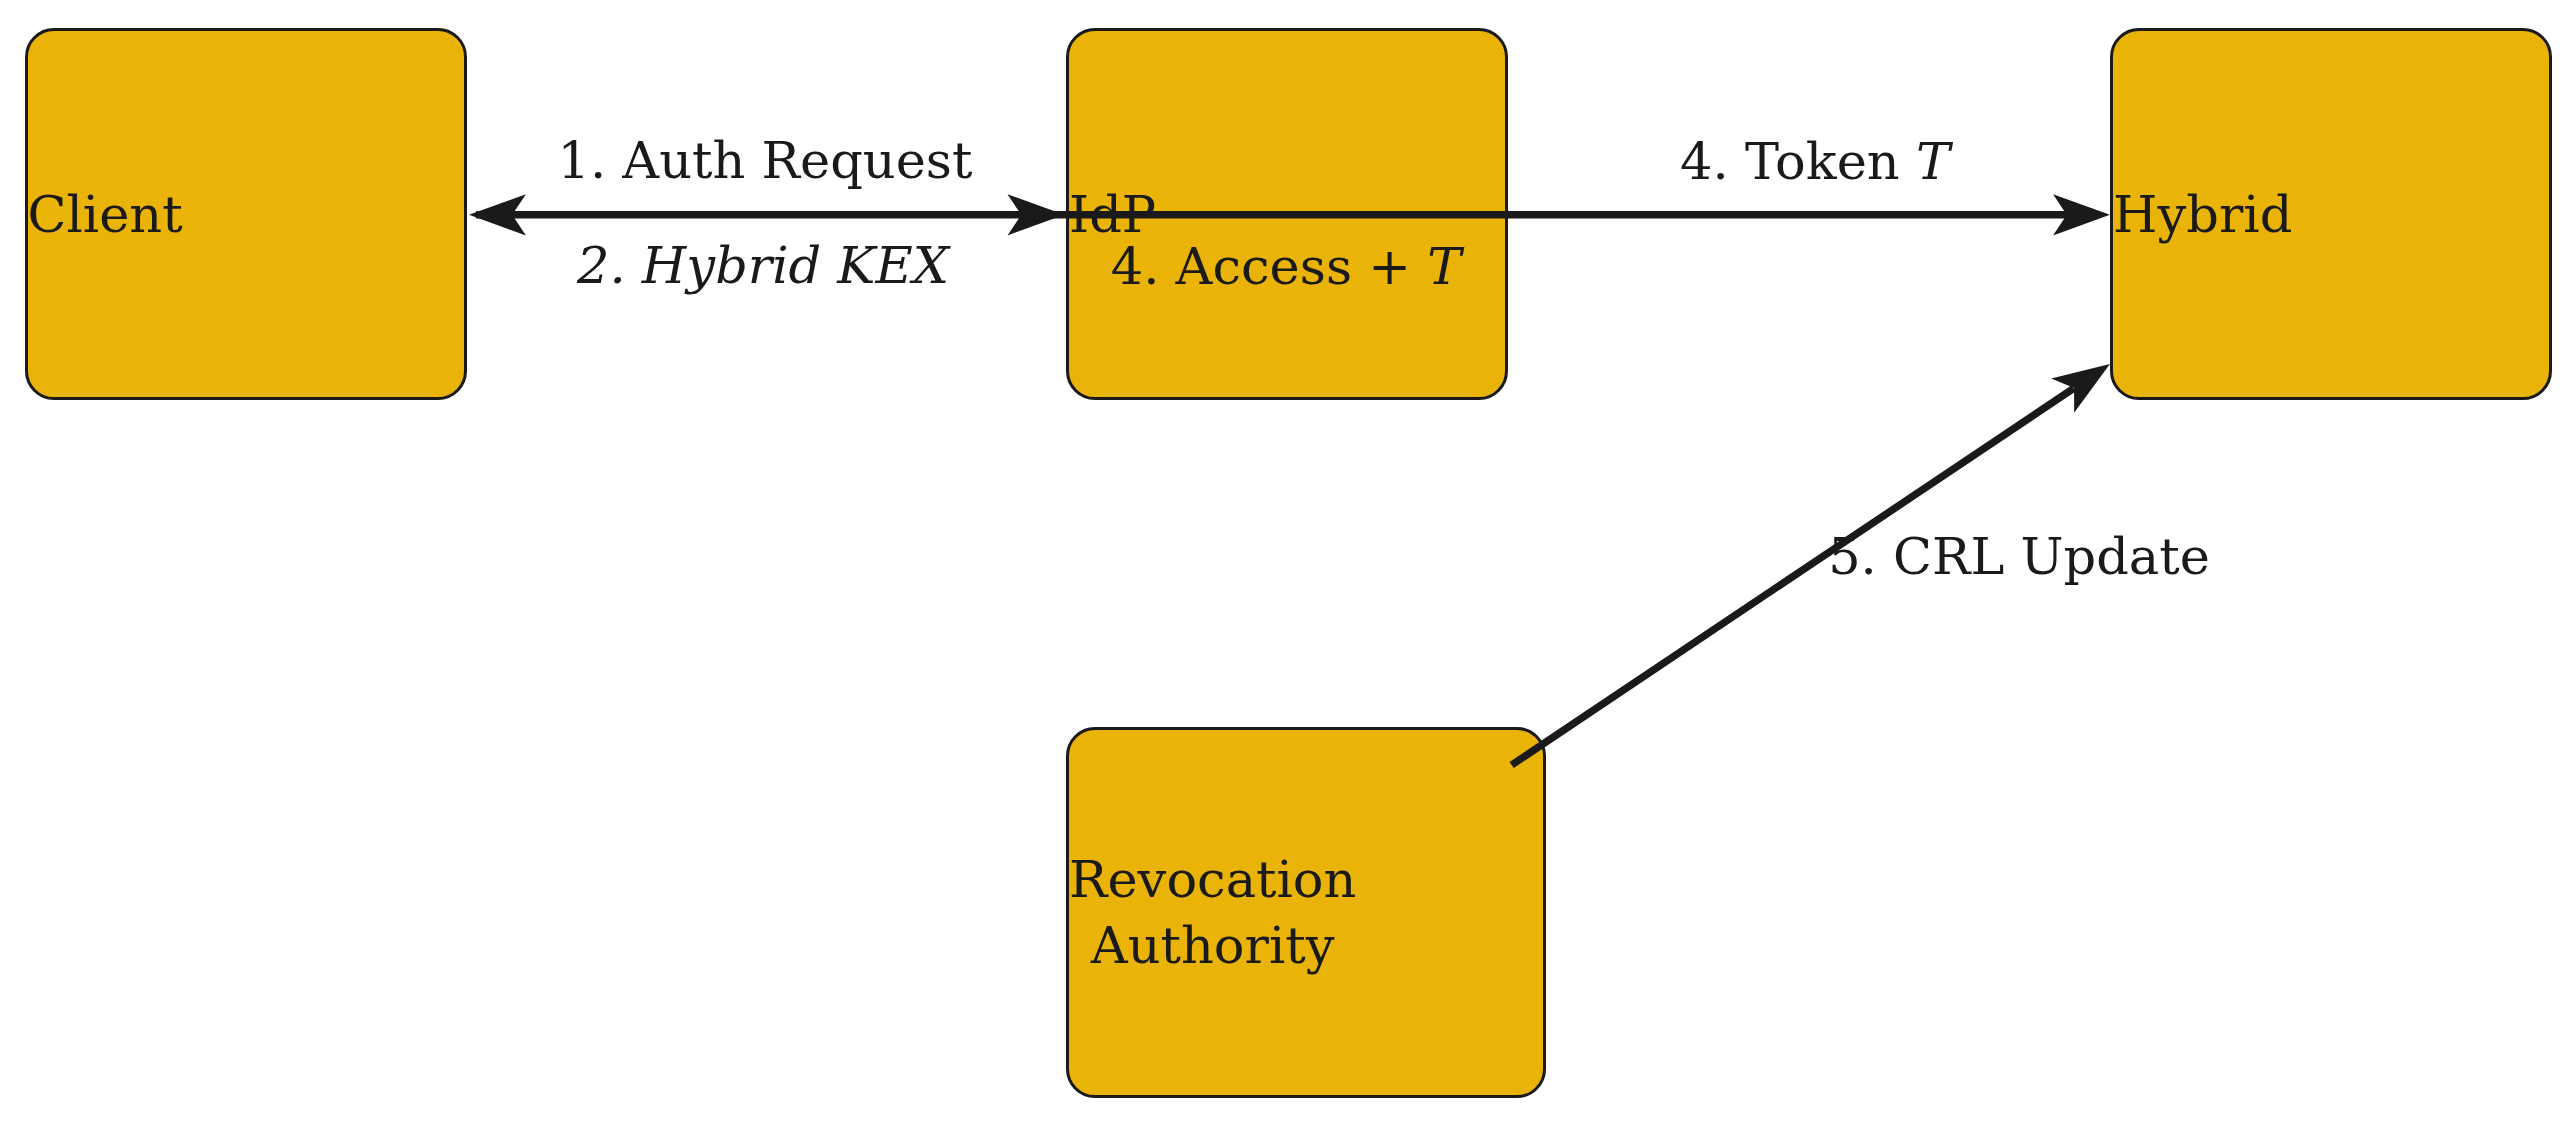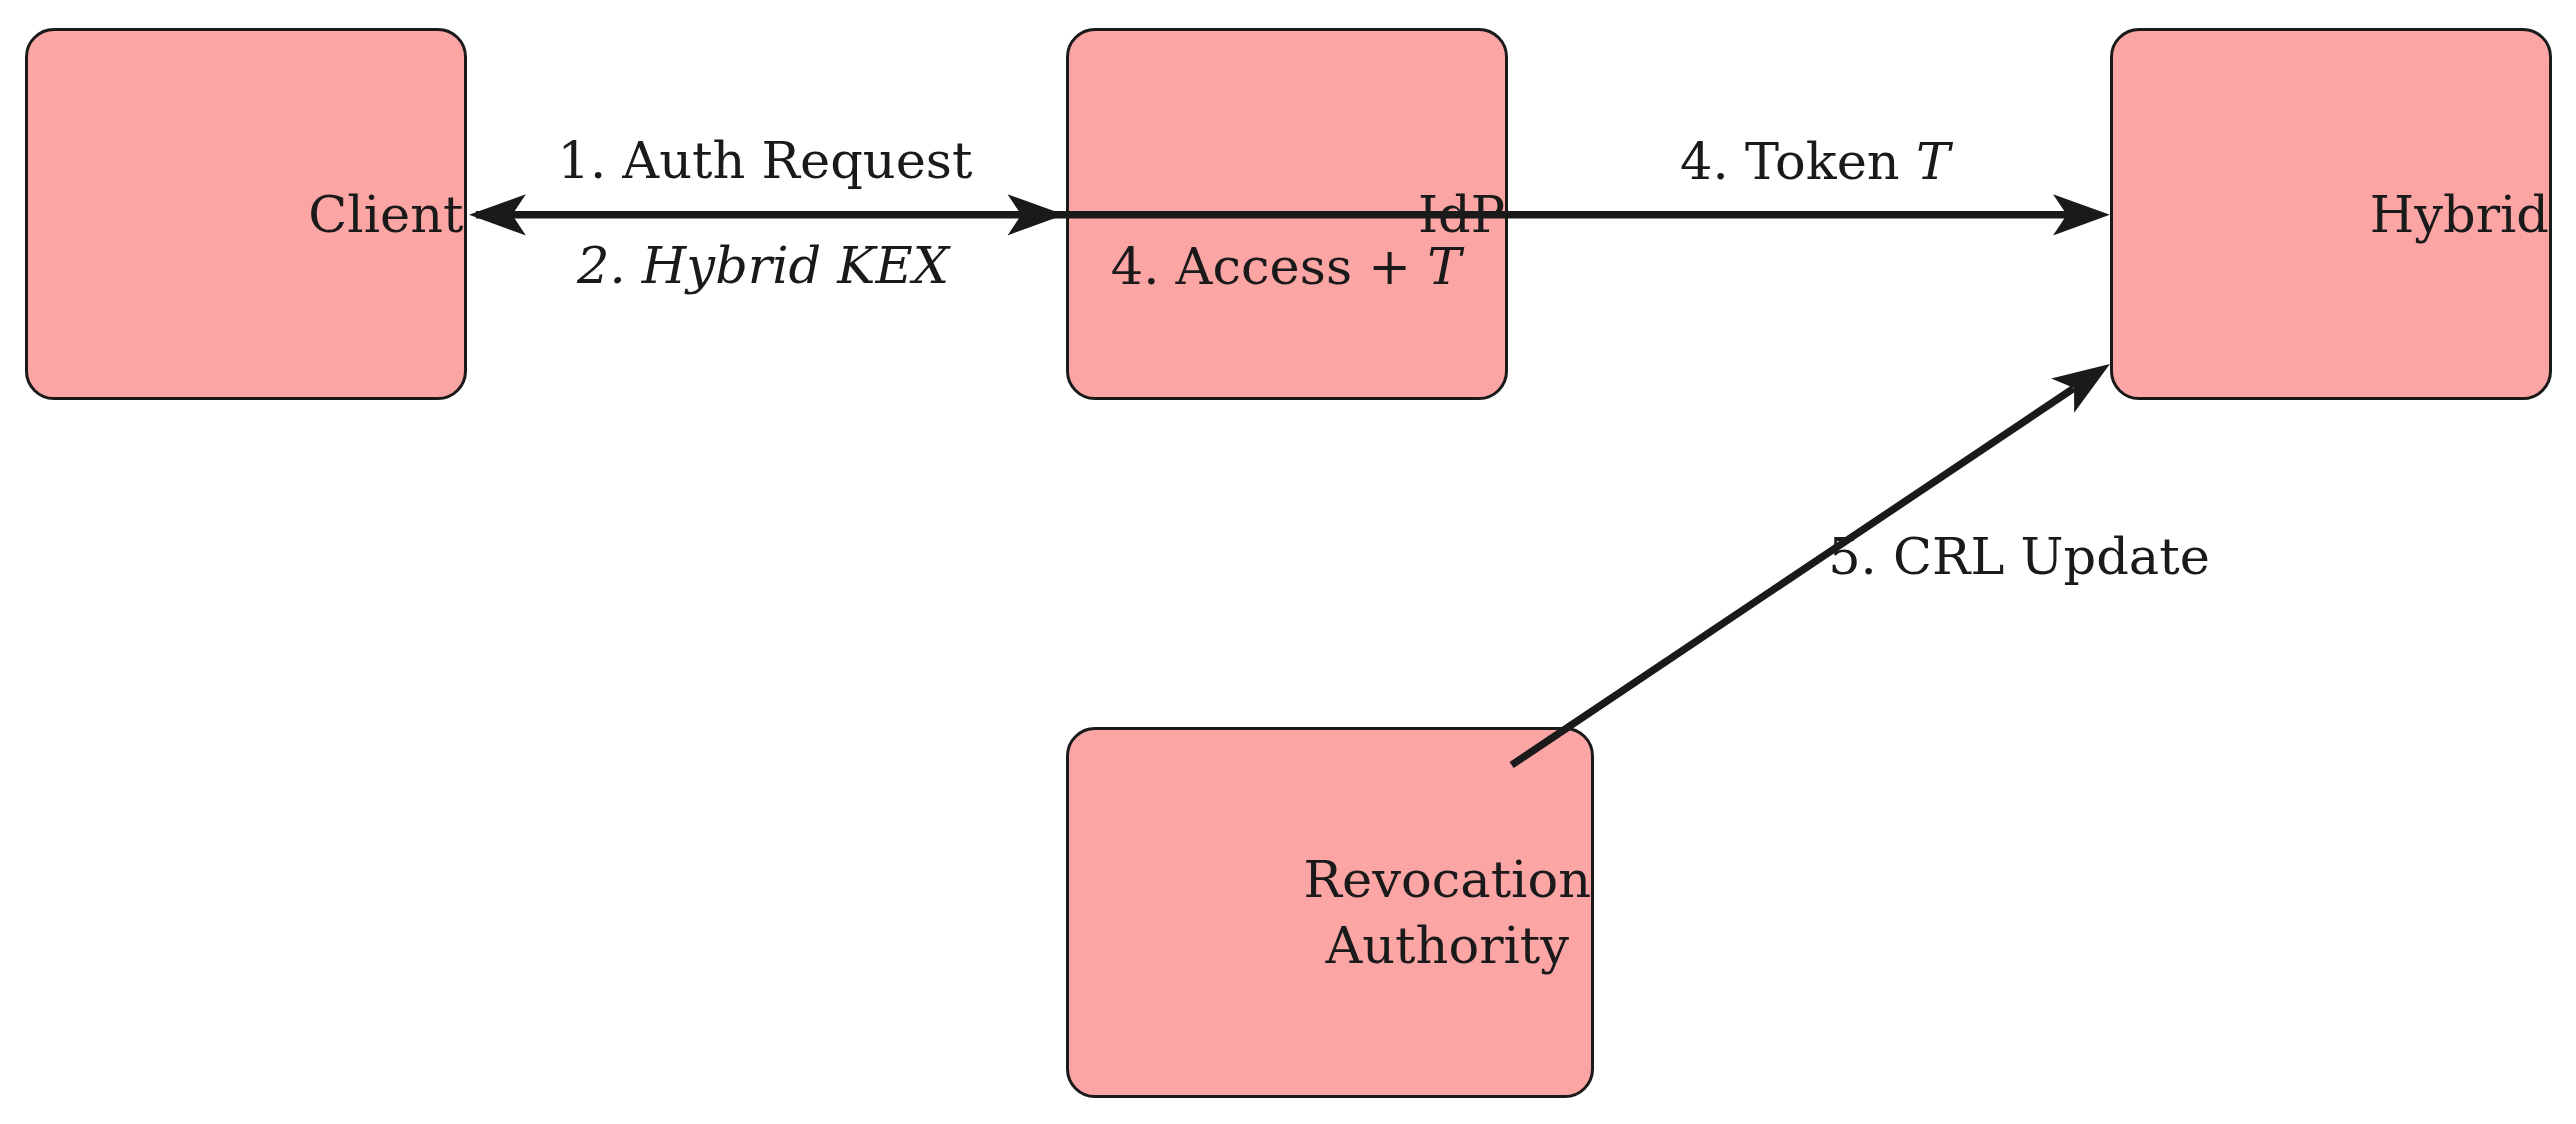--- a/index.html
+++ b/index.html
@@ -12,35 +12,35 @@
     width: 2576px;
     height: 1124px;
     background: #ffffff;
     overflow: hidden;
     font-family: "DejaVu Serif", "Liberation Serif", serif;
     color: #1a1a1a;
   }
   .node {
     position: absolute;
     box-sizing: border-box;
-    background: #fca5a5;
+    background: #eab308;
     border: 3.4px solid #1a1a1a;
     border-radius: 29px;
     display: flex;
     align-items: center;
-    justify-content: flex-end;
+    justify-content: flex-start;
     text-align: center;
     font-size: 51px;
     line-height: 1.28;
     z-index: 1;
   }
   .node-client  { left: 24.5px;   top: 28.4px;  width: 442px; height: 372px; }
   .node-idp     { left: 1066px; top: 28.4px;  width: 442px; height: 372px; }
   .node-service { left: 2110px; top: 28.4px;  width: 442px; height: 372px; }
-  .node-ra      { left: 1066px; top: 727px; width: 528px; height: 371px; }
+  .node-ra      { left: 1066px; top: 727px; width: 480px; height: 371px; }
   .arrow-layer {
     position: absolute;
     left: 0; top: 0;
     width: 2576px;
     height: 1124px;
     z-index: 2;
     pointer-events: none;
   }
   .edge-label {
     position: absolute;

